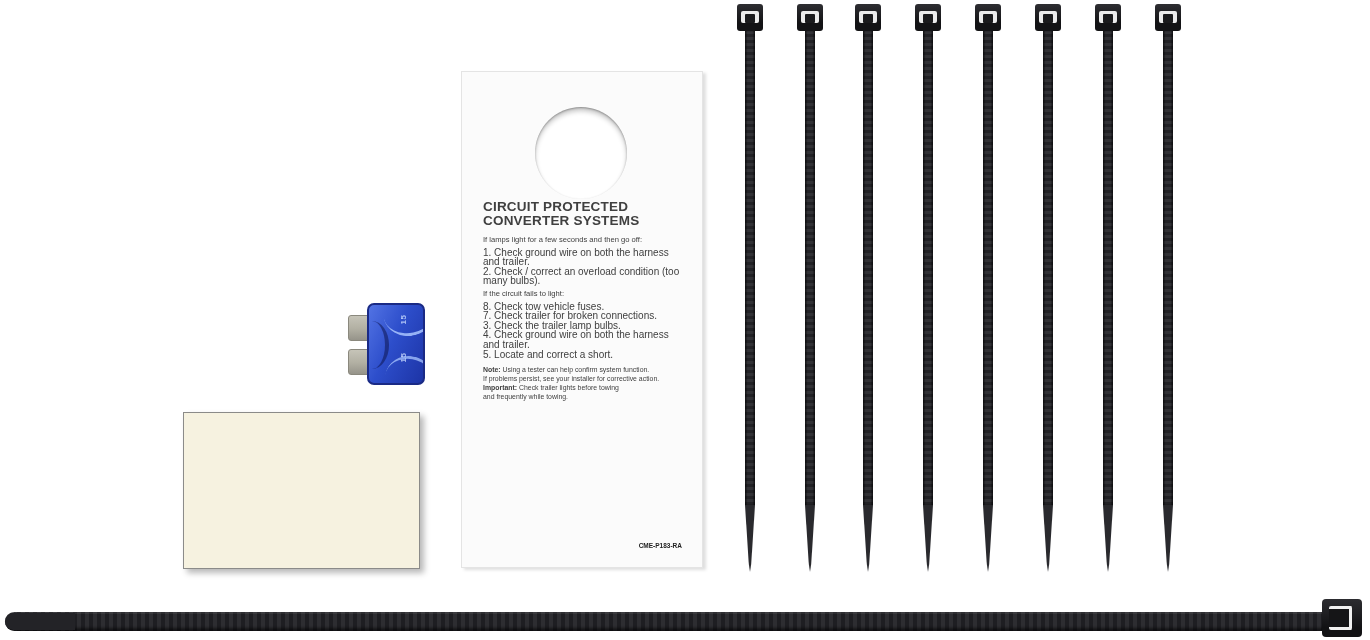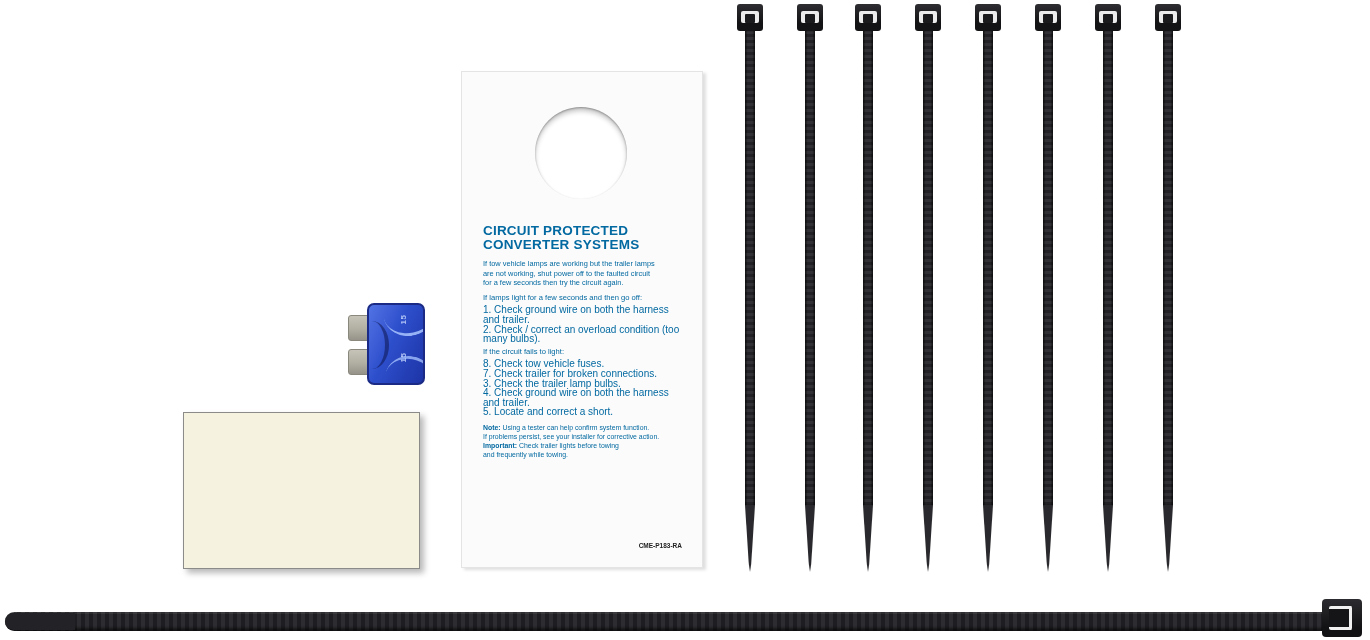--- a/index.html
+++ b/index.html
@@ -14,21 +14,21 @@
     background:#fbfbfb; border:1px solid #e4e4e4;
     box-shadow:3px 2px 3px rgba(0,0,0,0.13);
     box-sizing:border-box;
   }
   .hole {
     position:absolute; left:73px; top:35px; width:92px; height:92px;
     border-radius:50%; background:#ffffff;
     box-shadow:inset 0 4px 5px rgba(0,0,0,0.22), inset 0 1px 2px rgba(0,0,0,0.30);
   }
   .hanger-text {
-    position:absolute; left:21px; right:17px; top:152px; color:#0369a1;
+    position:absolute; left:21px; right:17px; top:128px; color:#404040;
   }
   .h-title { font-size:13.5px; line-height:13.5px; font-weight:bold; letter-spacing:0.2px; margin-bottom:8px; }
   .hp { font-size:7.4px; line-height:9.6px; margin:0 0 5px 0; white-space:pre-line; }
   .hh { font-size:7.6px; line-height:9.6px; font-weight:normal; margin:3px 0 3px 0; }
   .hli { font-size:10px; line-height:9.6px; }
   .hnotes { margin-top:6px; }
   .hnote { font-size:6.9px; line-height:9px; white-space:pre-line; }
   .hnote b { font-weight:bold; }
   .part-no { position:absolute; right:20px; bottom:18px; font-size:6.5px; font-weight:bold; color:#222; }
 
@@ -127,23 +127,20 @@
 
 <div class="stage">
 
   <div class="hanger">
     <div class="hole"></div>
     <div class="hanger-text">
       <div class="h-title">
         <div>CIRCUIT PROTECTED</div>
         <div>CONVERTER SYSTEMS</div>
       </div>
-      <p class="hp">If tow vehicle lamps are working but the trailer lamps
-are not working, shut power off to the faulted circuit
-for a few seconds then try the circuit again.</p>
 
       <div class="hh">If lamps light for a few seconds and then go off:</div>
       <div class="hli">1. Check ground wire on both the harness and trailer.</div>
       <div class="hli">2. Check / correct an overload condition (too many bulbs).</div>
 
       <div class="hh">If the circuit fails to light:</div>
       <div class="hli">8. Check tow vehicle fuses.</div>
       <div class="hli">7. Check trailer for broken connections.</div>
       <div class="hli">3. Check the trailer lamp bulbs.</div>
       <div class="hli">4. Check ground wire on both the harness and trailer.</div>

